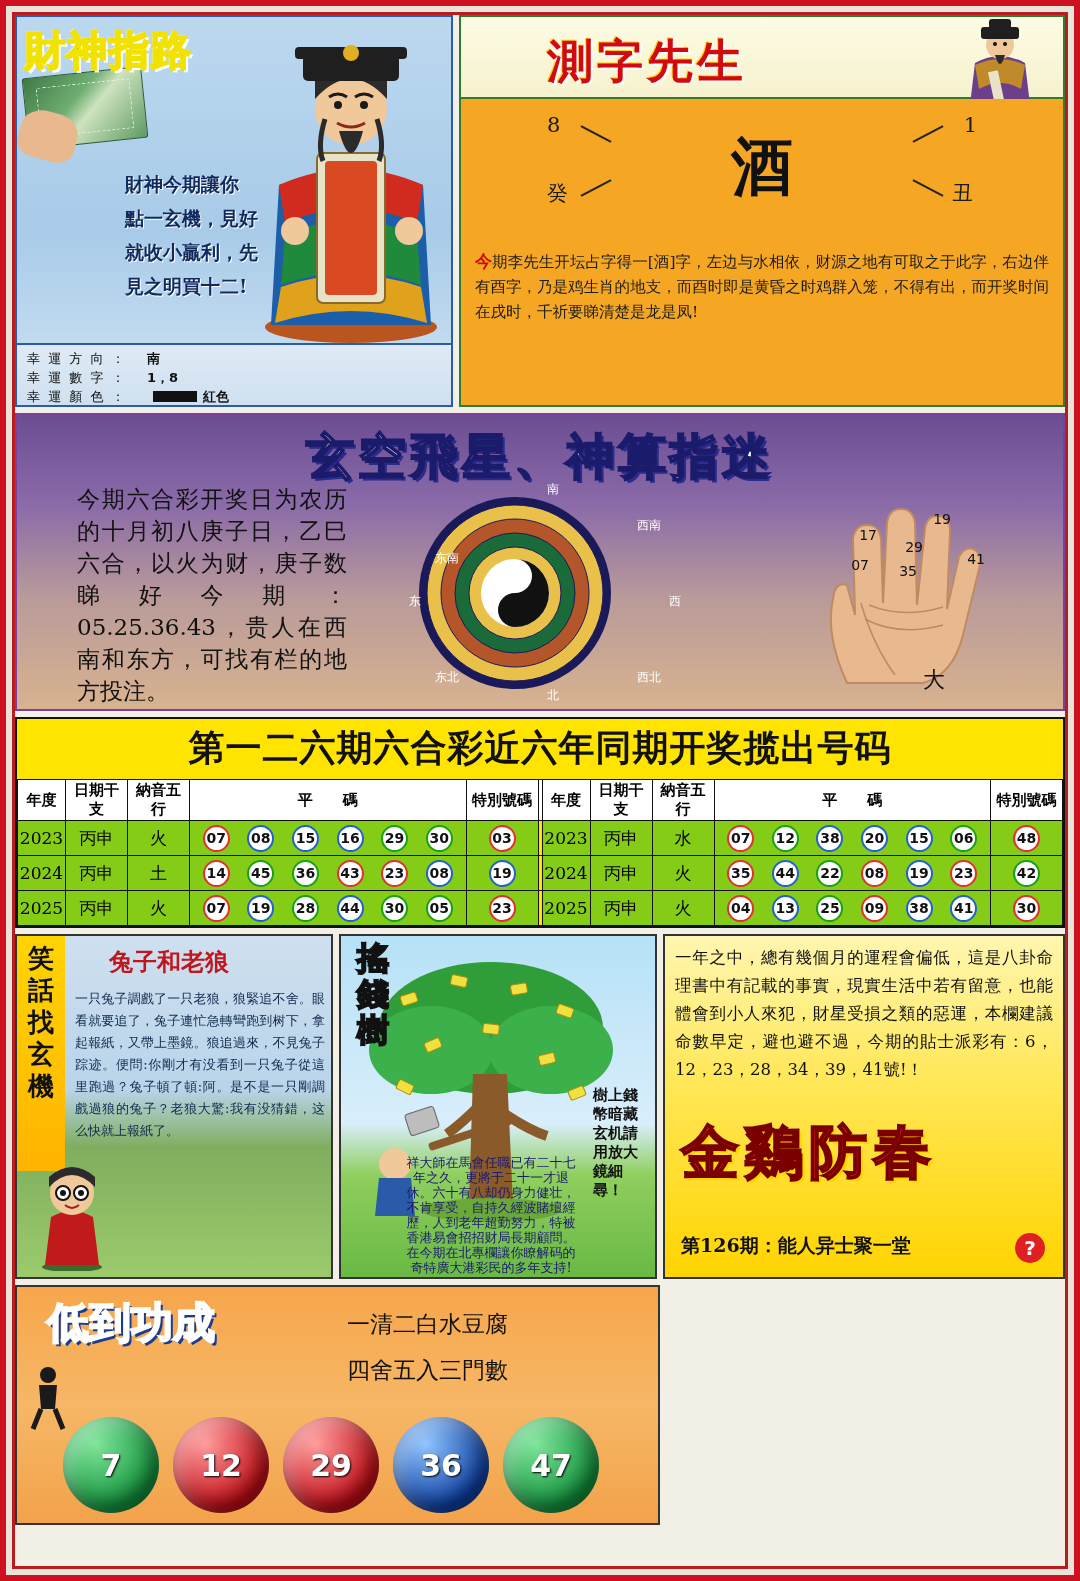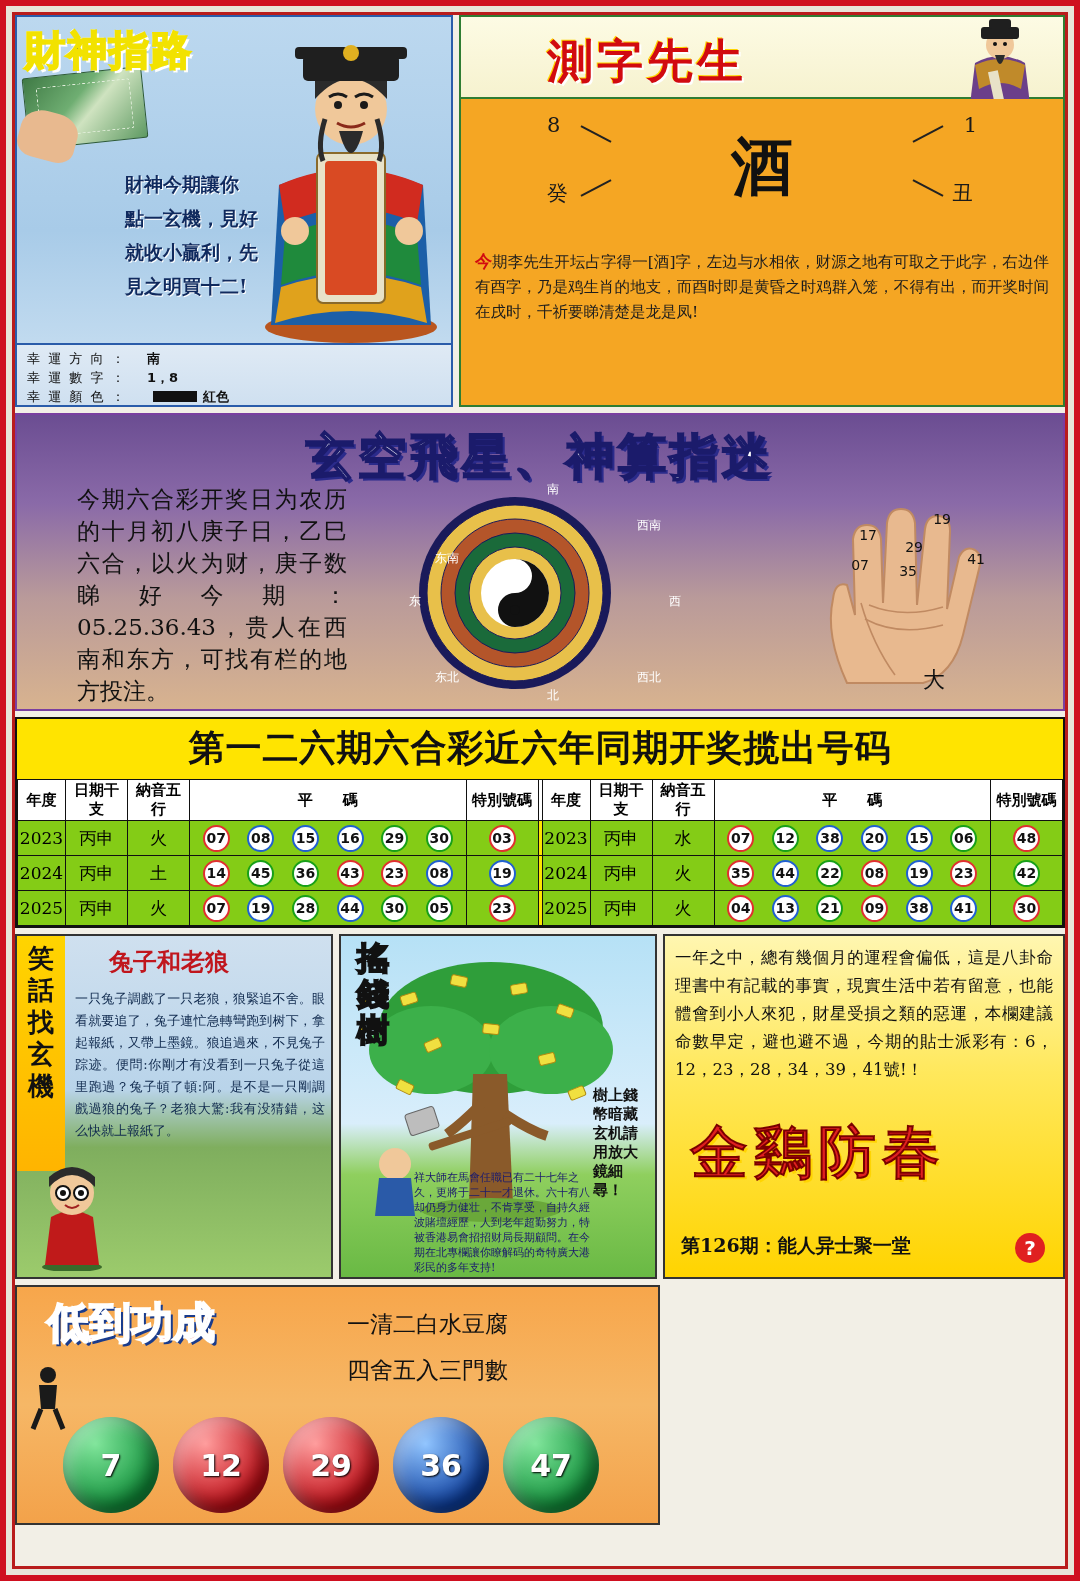--- a/index.html
+++ b/index.html
@@ -209,42 +209,41 @@
     font-family:"DejaVu Serif",serif; font-size:32px; font-weight:bold;
     color:#ffd400; -webkit-text-stroke:2px #111; line-height:36px; text-align:center;
     z-index:5;
   }
   .tree-right {
     position:absolute; right:4px; top:150px; width:58px;
     font-family:"DejaVu Serif",serif; font-size:15px; font-weight:bold;
     color:#111; line-height:19px; z-index:5;
   }
   .tree-foot {
-    position:absolute; left:73px; bottom:2px; width:180px;
-    font-family:"DejaVu Serif",serif; font-size:11px; line-height:15px;
-    color:#1a1a6e; z-index:5;
+    position:absolute; left:60px; bottom:2px; width:180px;
+    font-family:"DejaVu Serif",serif; font-size:13px; line-height:15px;
+    color:#1a1a6e; text-align:center; z-index:5;
   }
   .tree-art { position:absolute; left:20px; top:18px; width:260px; height:270px; z-index:2;}
 
   .gold {
     flex:1; border:2px solid #333; position:relative; overflow:hidden;
     background:linear-gradient(180deg,#fff6b0 0%,#ffe85c 40%,#ffd400 100%);
   }
   .gold-text {
     padding:8px 10px 0 10px;
     font-family:"DejaVu Serif",serif; font-size:16.5px; line-height:28px;
     color:#111; text-align:justify;
   }
   .gold-big {
     position:absolute; left:16px; top:178px;
-    font-family:"DejaVu Serif",serif; font-size:58px; font-weight:normal;
+    font-family:"DejaVu Serif",serif; font-size:58px; font-weight:bold;
     color:#e02020; -webkit-text-stroke:2px #7a0000;
     text-shadow:3px 3px 0 #ffd400;
     letter-spacing:6px;
-    margin-left:9px;
   }
   .gold-foot {
     position:absolute; left:16px; bottom:18px; right:16px;
     font-family:"DejaVu Serif",serif; font-size:19px; color:#111; font-weight:bold;
   }
   .qmark {
     position:absolute; right:18px; bottom:14px; width:30px; height:30px;
     border-radius:50%; background:#e02020; color:#fff; font-size:20px; font-weight:bold;
     display:flex; align-items:center; justify-content:center;
     font-family:"DejaVu Sans",sans-serif;
@@ -560,21 +559,21 @@
                 </div>
               </td>
               <td class="sep-col"></td>
               <td>2025</td>
               <td>丙申</td>
               <td>火</td>
               <td class="num-cell">
                 <div class="balls">
                   <span class="ball r">04</span>
                   <span class="ball b">13</span>
-                  <span class="ball g">21</span>
+                  <span class="ball g">25</span>
                   <span class="ball r">09</span>
                   <span class="ball b">38</span>
                   <span class="ball b">41</span>
                 </div>
               </td>
               <td>
                 <div class="balls">
                   <span class="ball r">30</span>
                 </div>
               </td>

